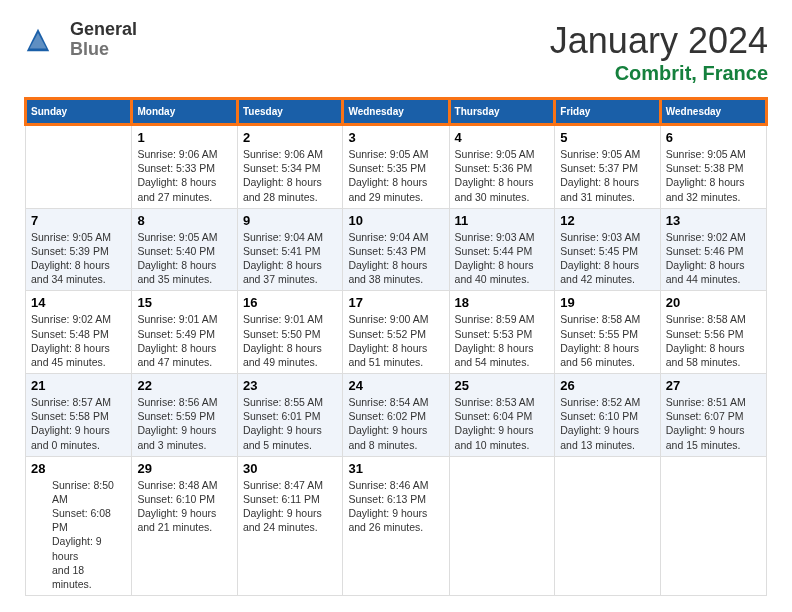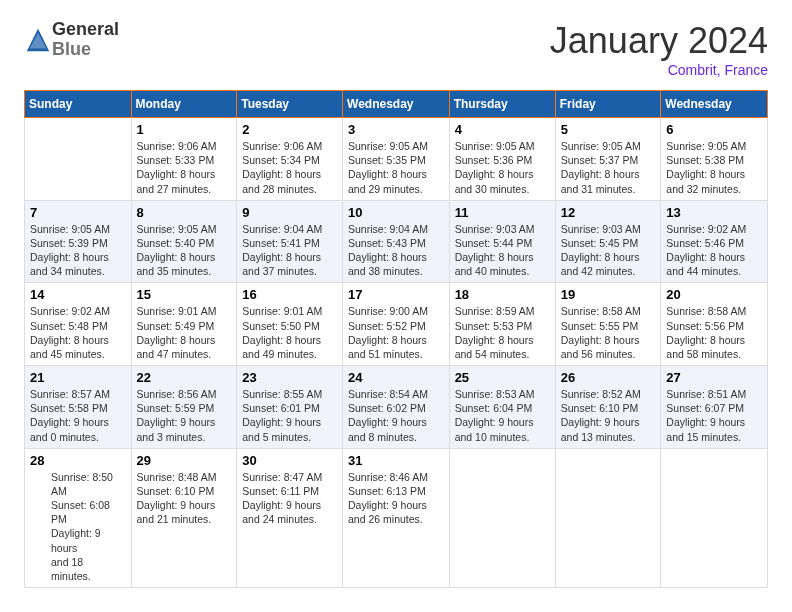--- a/index.html
+++ b/index.html
@@ -12,56 +12,57 @@
     }
     .header {
       display: flex;
       justify-content: space-between;
       align-items: flex-start;
       margin-bottom: 12px;
     }
     .logo {
       display: flex;
       align-items: center;
-      gap: 0;
+      gap: 18px;
     }
     .logo-text {
       font-size: 18px;
       font-weight: bold;
       line-height: 1.1;
     }
     .logo-general { color: #333; }
     .logo-blue { color: #737373; }
     .logo-icon {
       width: 28px;
       height: 28px;
     }
     .title-block { text-align: right; }
     .month-title {
       font-size: 36px;
       font-weight: normal;
       color: #333;
     }
     .location {
-      font-size: 14px;
-      color: #6d28d9;
+      font-size: 20px;
+      color: #15803d;
+      font-weight: bold;
     }
     .calendar {
       width: 100%;
       border-collapse: collapse;
       font-size: 11px;
     }
     .calendar th {
       background: #1a5fa8;
       color: #fff;
       padding: 6px 4px;
       text-align: left;
-      font-size: 12px;
+      font-size: 10px;
       font-weight: bold;
-      border: 1px solid #f97316;
+      border: 3px solid #f97316;
     }
     .calendar td {
       border: 1px solid #ddd;
       vertical-align: top;
       padding: 4px 5px;
       width: 108px;
       min-height: 80px;
     }
     .day-number {
       font-weight: bold;

